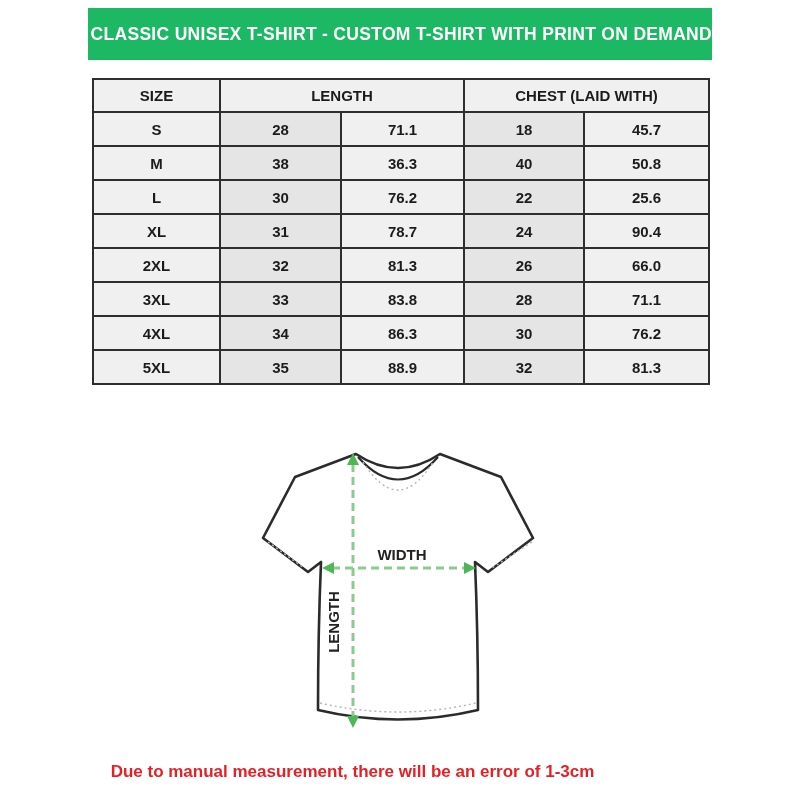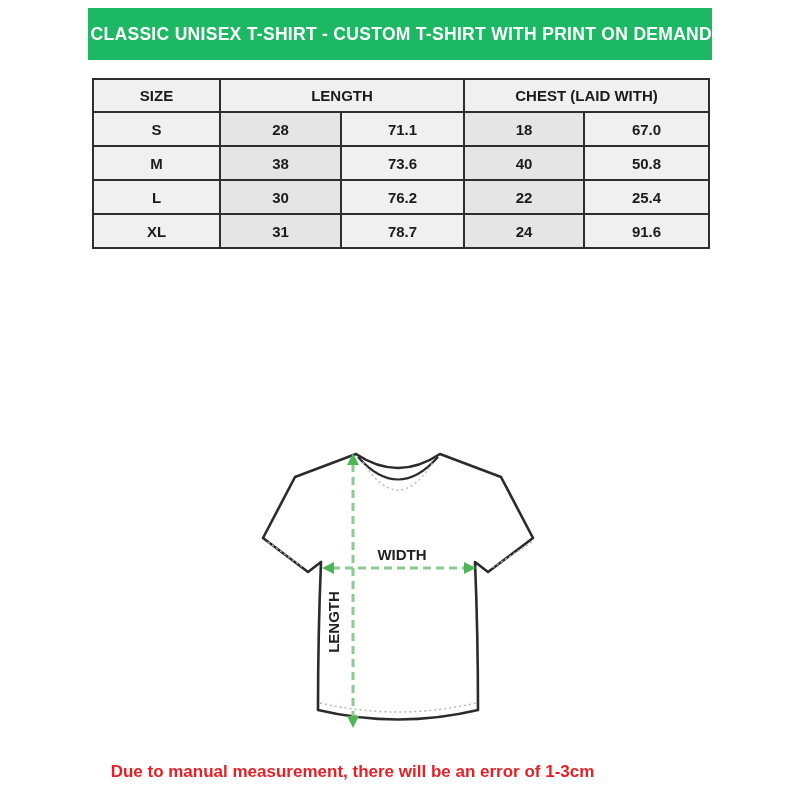--- a/index.html
+++ b/index.html
@@ -50,42 +50,70 @@
       <th colspan="2">LENGTH</th>
       <th colspan="2">CHEST (LAID WITH)</th>
     </tr>
   </thead>
   <tbody>
     <tr>
       <td class="shade">S</td>
       <td>28</td>
       <td class="shade">71.1</td>
       <td>18</td>
-      <td class="shade">67.0</td>
+      <td class="shade">45.7</td>
     </tr>
     <tr>
       <td class="shade">M</td>
       <td>38</td>
-      <td class="shade">73.6</td>
+      <td class="shade">36.3</td>
       <td>40</td>
       <td class="shade">50.8</td>
     </tr>
     <tr>
       <td class="shade">L</td>
       <td>30</td>
       <td class="shade">76.2</td>
       <td>22</td>
-      <td class="shade">25.4</td>
+      <td class="shade">25.6</td>
     </tr>
     <tr>
       <td class="shade">XL</td>
       <td>31</td>
       <td class="shade">78.7</td>
       <td>24</td>
-      <td class="shade">91.6</td>
+      <td class="shade">90.4</td>
+    </tr>
+    <tr>
+      <td class="shade">2XL</td>
+      <td>32</td>
+      <td class="shade">81.3</td>
+      <td>26</td>
+      <td class="shade">66.0</td>
+    </tr>
+    <tr>
+      <td class="shade">3XL</td>
+      <td>33</td>
+      <td class="shade">83.8</td>
+      <td>28</td>
+      <td class="shade">71.1</td>
+    </tr>
+    <tr>
+      <td class="shade">4XL</td>
+      <td>34</td>
+      <td class="shade">86.3</td>
+      <td>30</td>
+      <td class="shade">76.2</td>
+    </tr>
+    <tr>
+      <td class="shade">5XL</td>
+      <td>35</td>
+      <td class="shade">88.9</td>
+      <td>32</td>
+      <td class="shade">81.3</td>
     </tr>
   </tbody>
 </table>
 
 <svg class="diagram" viewBox="0 0 330 310" xmlns="http://www.w3.org/2000/svg">
 
   <path d="M121,14 L60,37 L28,98 L73,132 L86,122
            C84,170 83,225 83,270
            Q163,289 243,270
            C243,225 242,170 240,122

